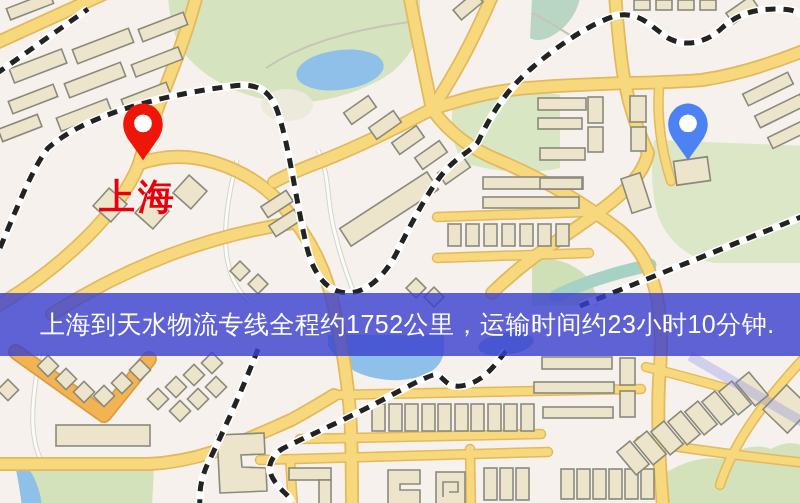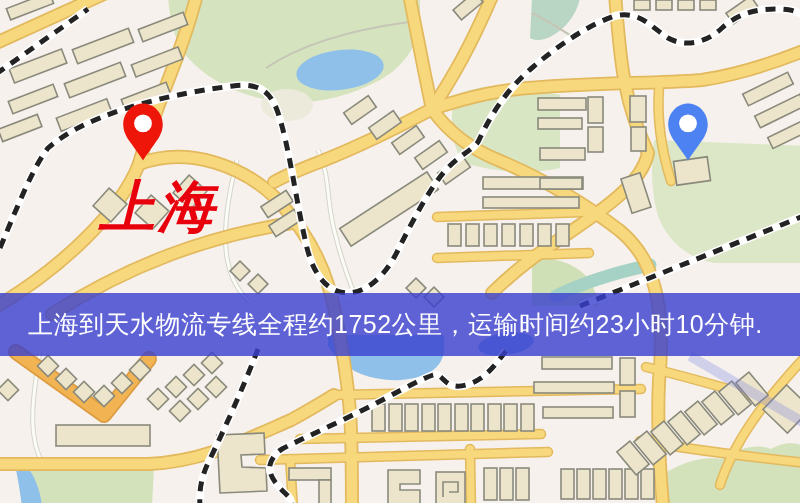--- a/index.html
+++ b/index.html
@@ -27,30 +27,30 @@
   .fpc{fill:none;stroke:#d5d5c9;stroke-width:5;}
   .fp{fill:none;stroke:#fbfbf8;stroke-width:3;}
   .gp{fill:none;stroke:#c6c6b6;stroke-width:2;}
   
   .pin{position:absolute;width:42px;height:64px;}
   .pin svg{display:block;width:100%;height:100%;}
   .pin-origin{left:122px;top:100px;color:#ee1509;}
   .pin-dest{left:667px;top:100px;color:#4d82f2;}
   
   .city-label{
-    position:absolute;font-size:56px;font-weight:700;letter-spacing:3px;
-    line-height:1;text-shadow:0 0 2px rgba(255,255,255,.65);white-space:nowrap;font-style:italic;
+    position:absolute;font-size:36px;font-weight:700;letter-spacing:3px;
+    line-height:1;text-shadow:0 0 2px rgba(255,255,255,.65);white-space:nowrap;
   }
   .label-origin{left:99px;top:179px;color:#e8000d;}
   .label-dest{left:643px;top:179px;color:#2125e0;}
   
   .banner{
     position:absolute;left:0;top:293px;width:800px;height:63px;
     background:rgba(56,62,206,0.8);display:flex;align-items:center;
-    box-sizing:border-box;padding-left:28px;
+    box-sizing:border-box;padding-left:40px;
   }
   .banner span{color:#ffffff;font-size:25px;letter-spacing:0.5px;white-space:nowrap;}
 </style>
 </head>
 <body>
 
 <div class="stage">
 
   <svg class="map" width="800" height="503" viewBox="0 0 800 503">
     <defs>

